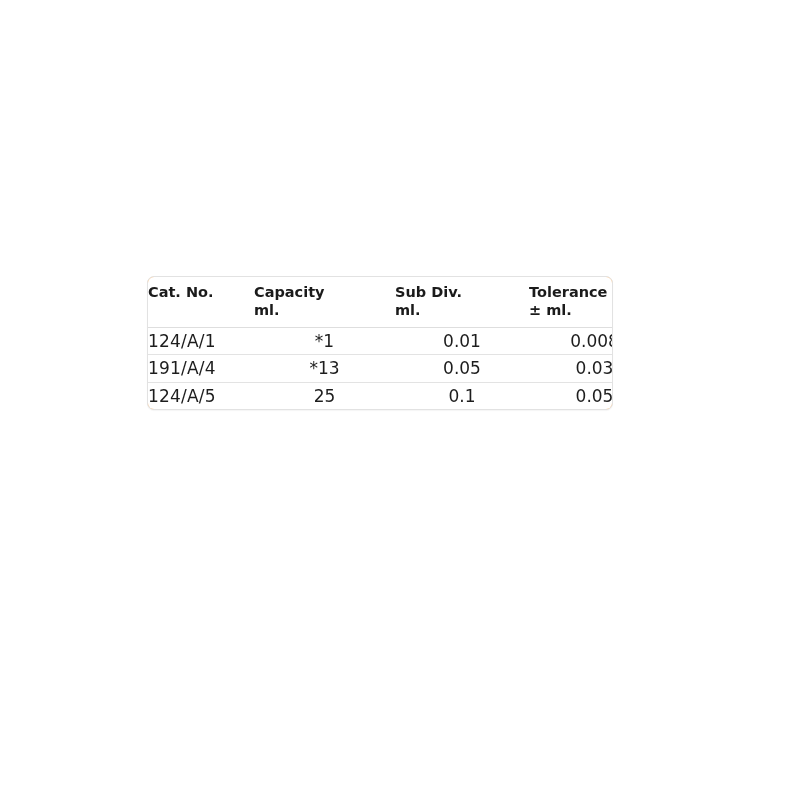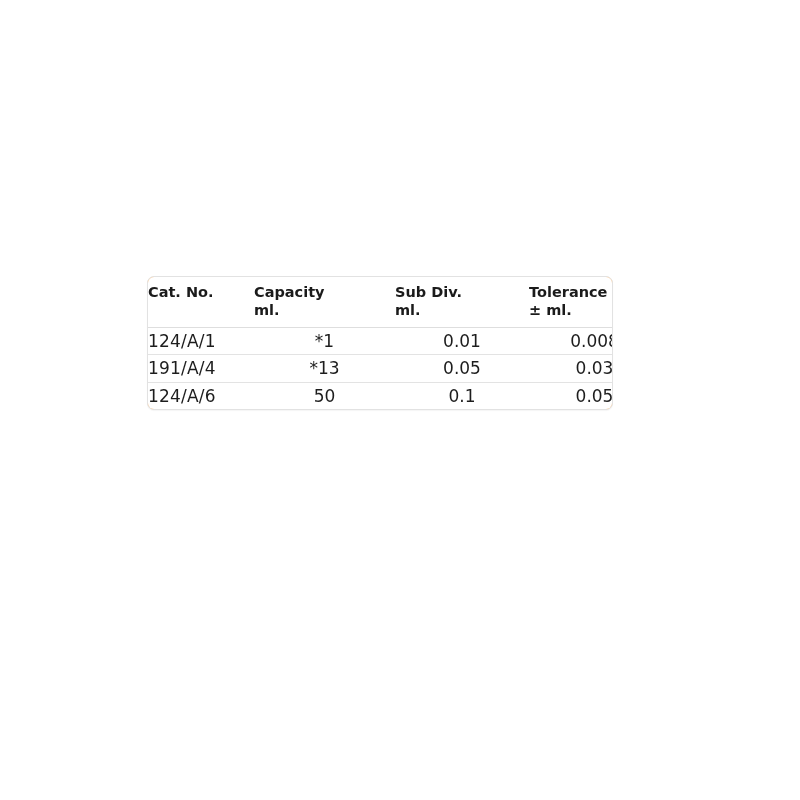--- a/index.html
+++ b/index.html
@@ -134,22 +134,22 @@
           <td class="d-sub">0.01</td>
           <td class="d-tol">0.008</td>
         </tr>
         <tr>
           <td class="d-cat">191/A/4</td>
           <td class="d-cap">*13</td>
           <td class="d-sub">0.05</td>
           <td class="d-tol">0.03</td>
         </tr>
         <tr>
-          <td class="d-cat">124/A/6</td>
-          <td class="d-cap">50</td>
+          <td class="d-cat">124/A/5</td>
+          <td class="d-cap">25</td>
           <td class="d-sub">0.1</td>
           <td class="d-tol">0.05</td>
         </tr>
       </tbody>
     </table>
   </div>
 
 </div>
 
 </body></html>

